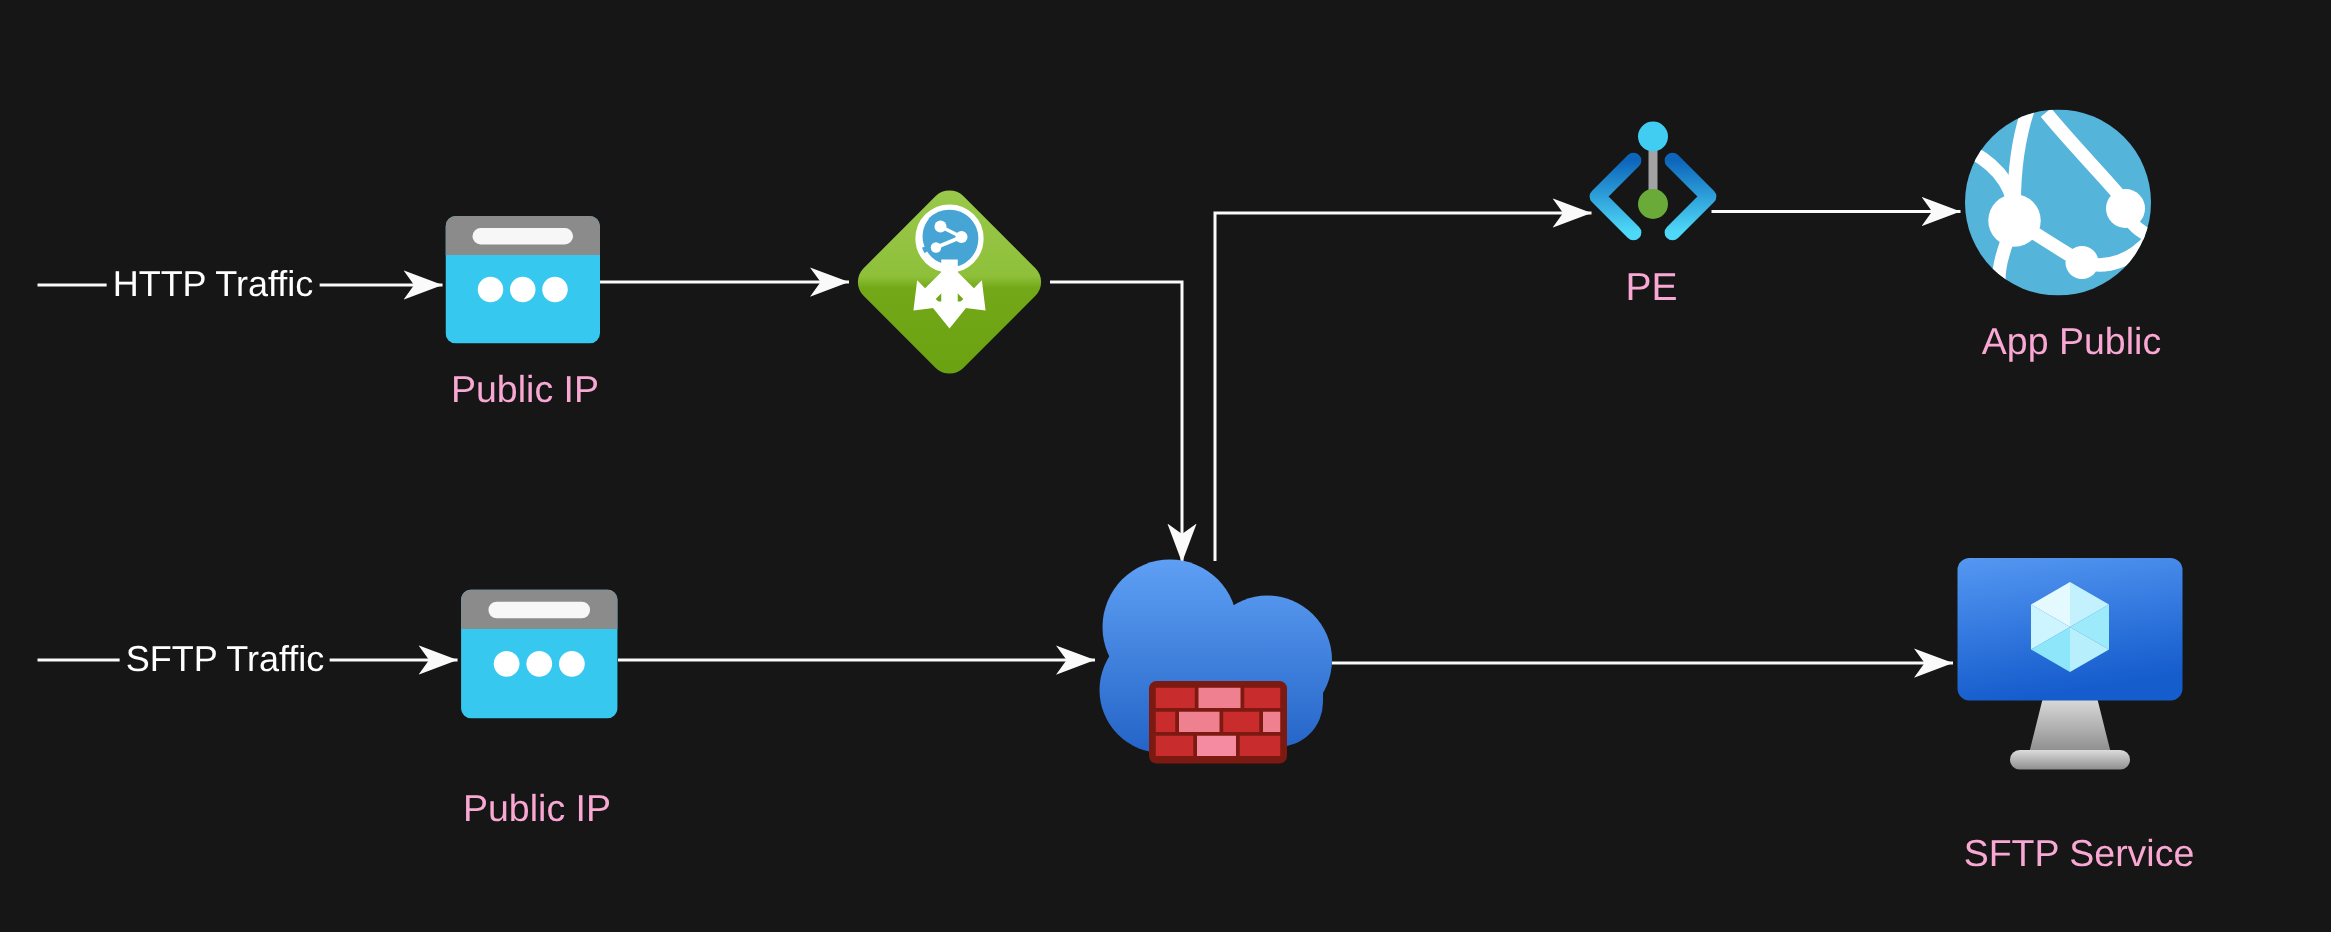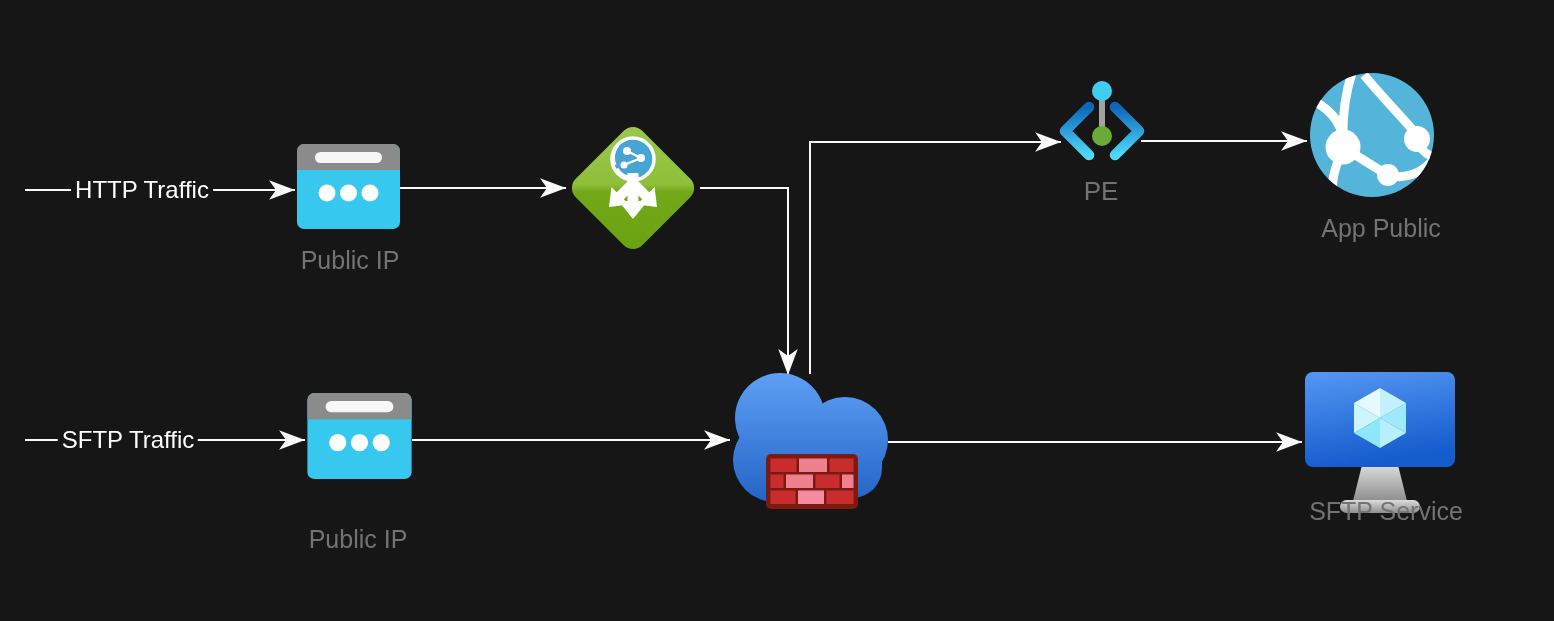--- a/index.html
+++ b/index.html
@@ -8,21 +8,21 @@
     width:1554px;height:621px;
     background:#161616;
     overflow:hidden;
     font-family:"Liberation Sans","DejaVu Sans",sans-serif;
   }
   .edges{position:absolute;left:0;top:0;width:1554px;height:621px;}
   .node{position:absolute;}
   .node-label{
     position:absolute;
     transform:translateX(-50%);
-    color:#737373;
+    color:#f9a8d4;
     font-size:25px;
     line-height:1.2;
     white-space:nowrap;
   }
   .edge-label{
     position:absolute;
     transform:translate(-50%,-50%);
     color:#ffffff;
     font-size:24px;
     line-height:1.15;
@@ -206,21 +206,21 @@
         <polygon points="80,18 106,33 80,48" fill="#c3f2fe"></polygon>
         <polygon points="54,33 54,63 80,48" fill="#cdf5ff"></polygon>
         <polygon points="106,33 106,63 80,48" fill="#9deafb"></polygon>
         <polygon points="54,63 80,78 80,48" fill="#8ee6fa"></polygon>
         <polygon points="106,63 80,78 80,48" fill="#b7effc"></polygon>
       </g>
     </svg>
   </div>
 
   <div class="edge-label" style="left:142px;top:190px;">HTTP Traffic</div>
-  <div class="edge-label" style="left:128px;top:440px;">SFTP Traffic</div>
+  <div class="edge-label" style="left:150px;top:440px;">SFTP Traffic</div>
 
   <div class="node-label" style="left:350px;top:245px;">Public IP</div>
   <div class="node-label" style="left:1101px;top:176px;font-size:26px;">PE</div>
   <div class="node-label" style="left:1381px;top:213px;">App Public</div>
   <div class="node-label" style="left:358px;top:524px;">Public IP</div>
-  <div class="node-label" style="left:1386px;top:496px;text-align:center;">SFTP Service</div>
+  <div class="node-label" style="left:1386px;top:554px;text-align:center;">SFTP Service</div>
 
 </div>
 
 </body></html>

